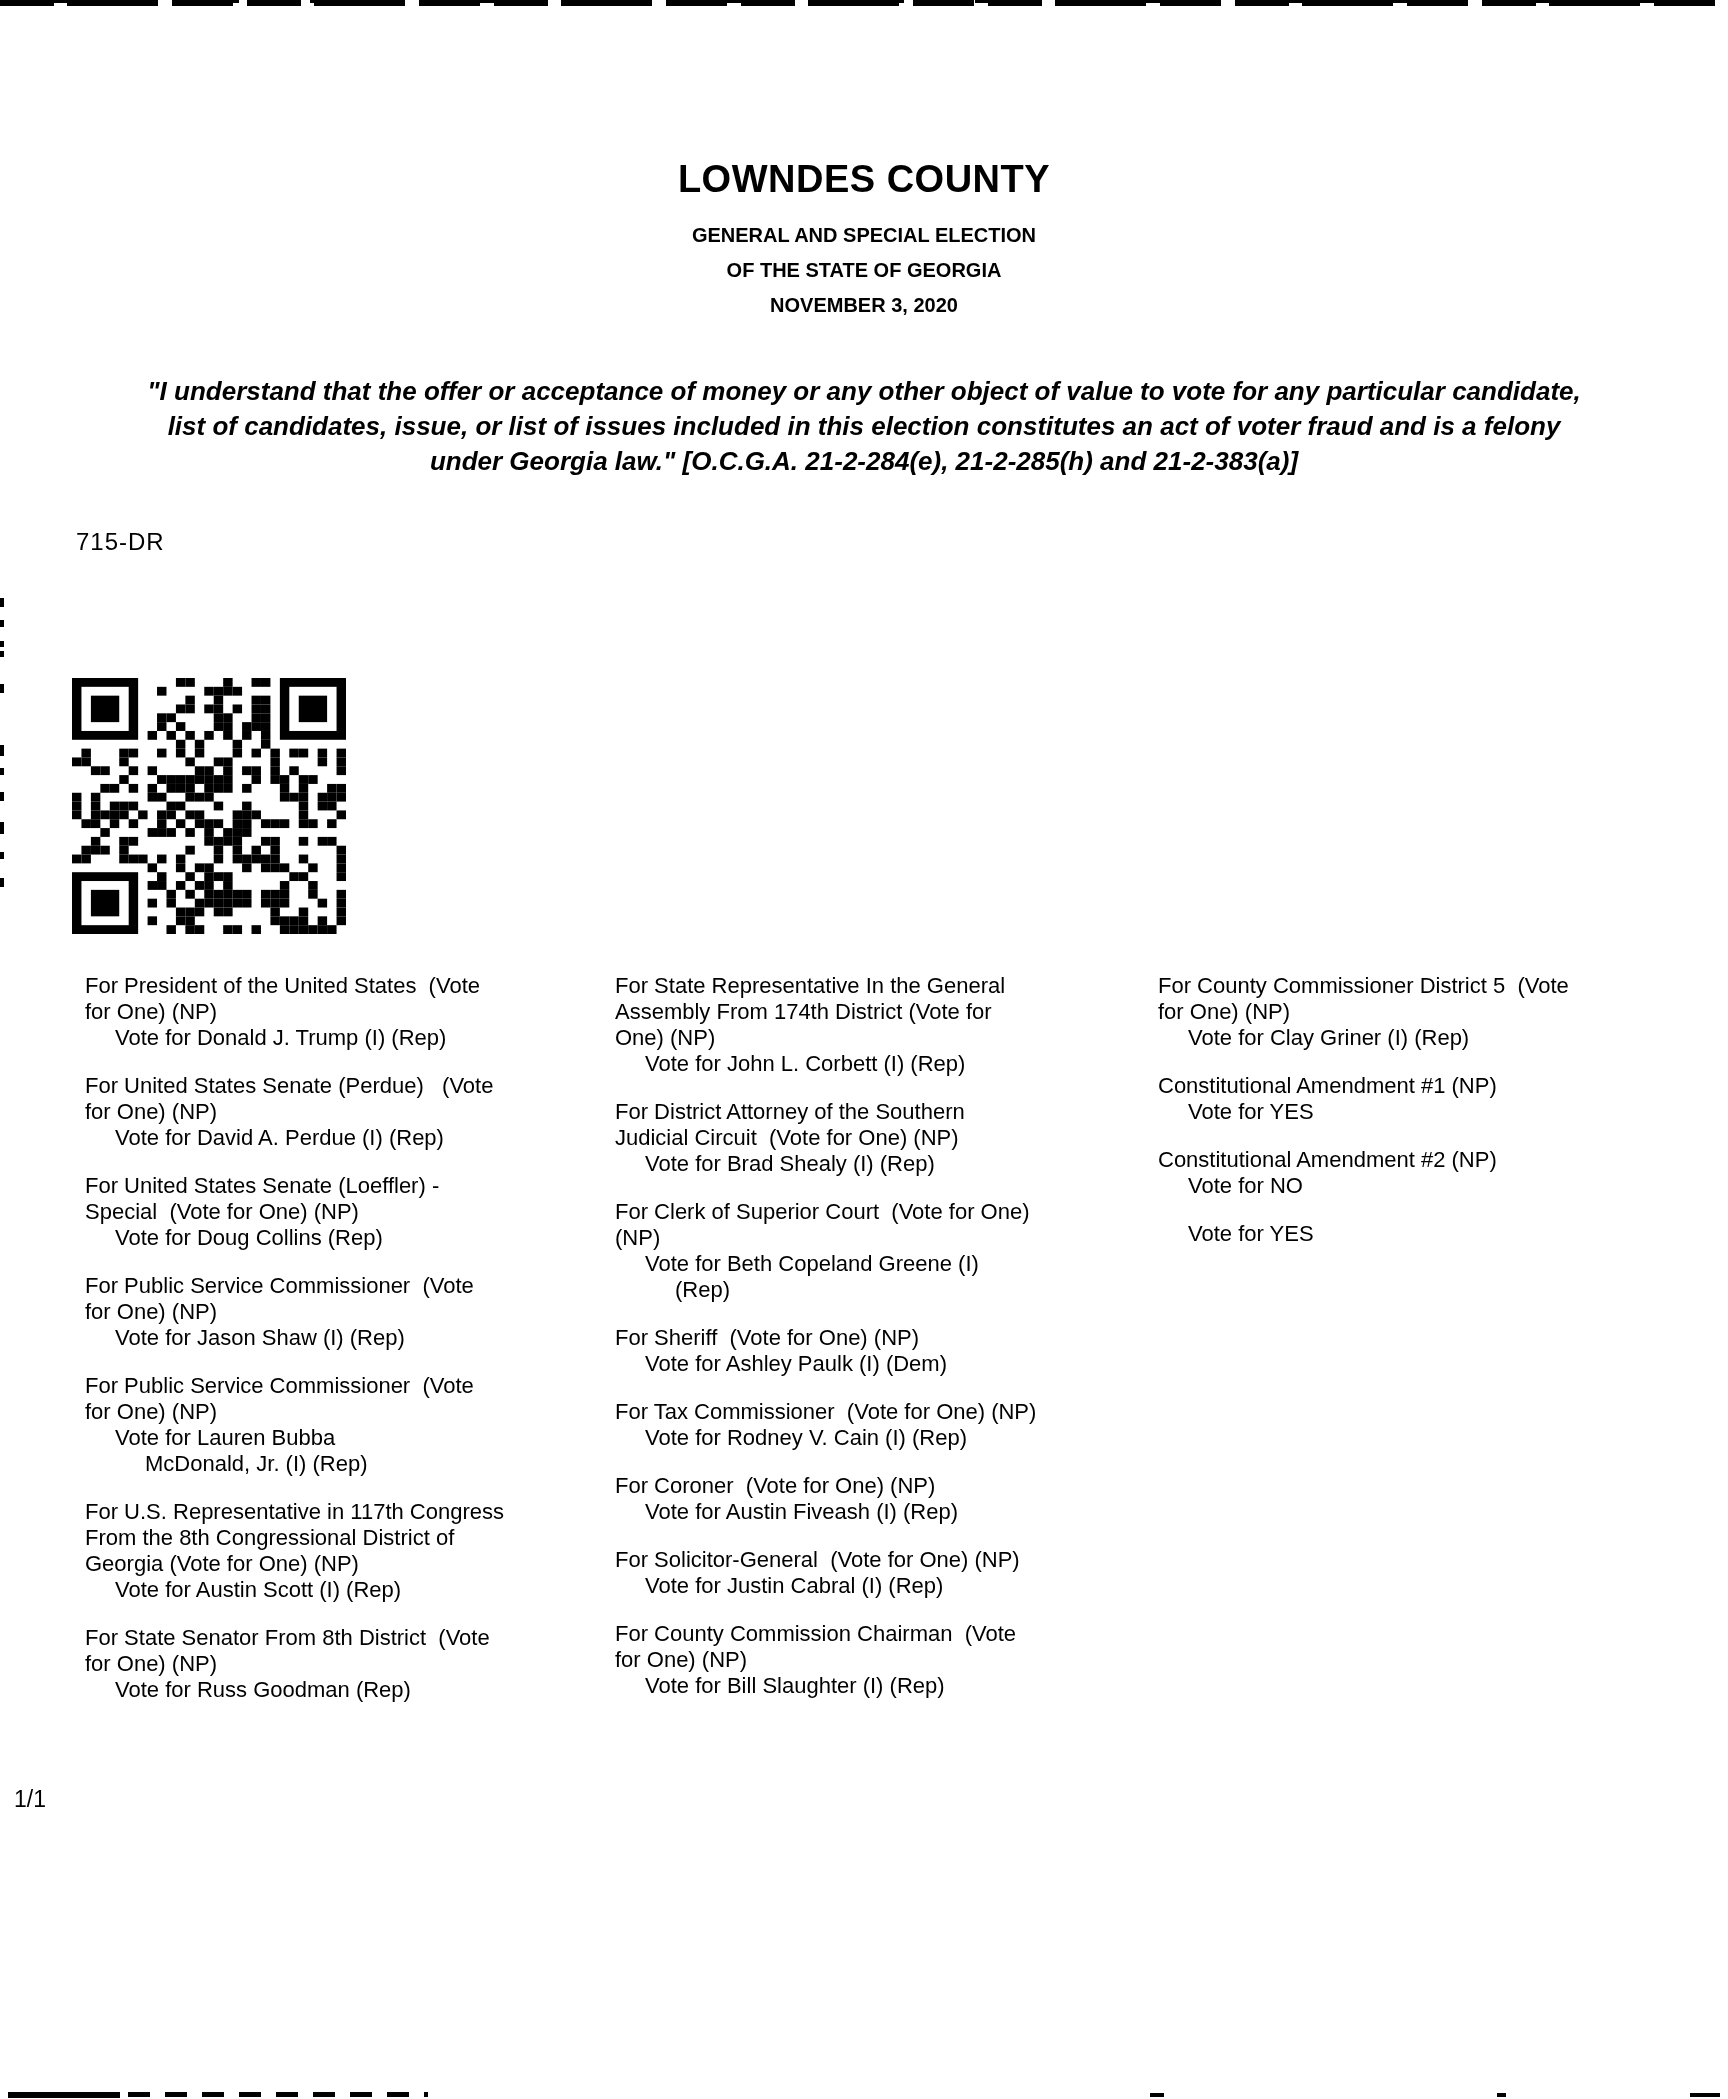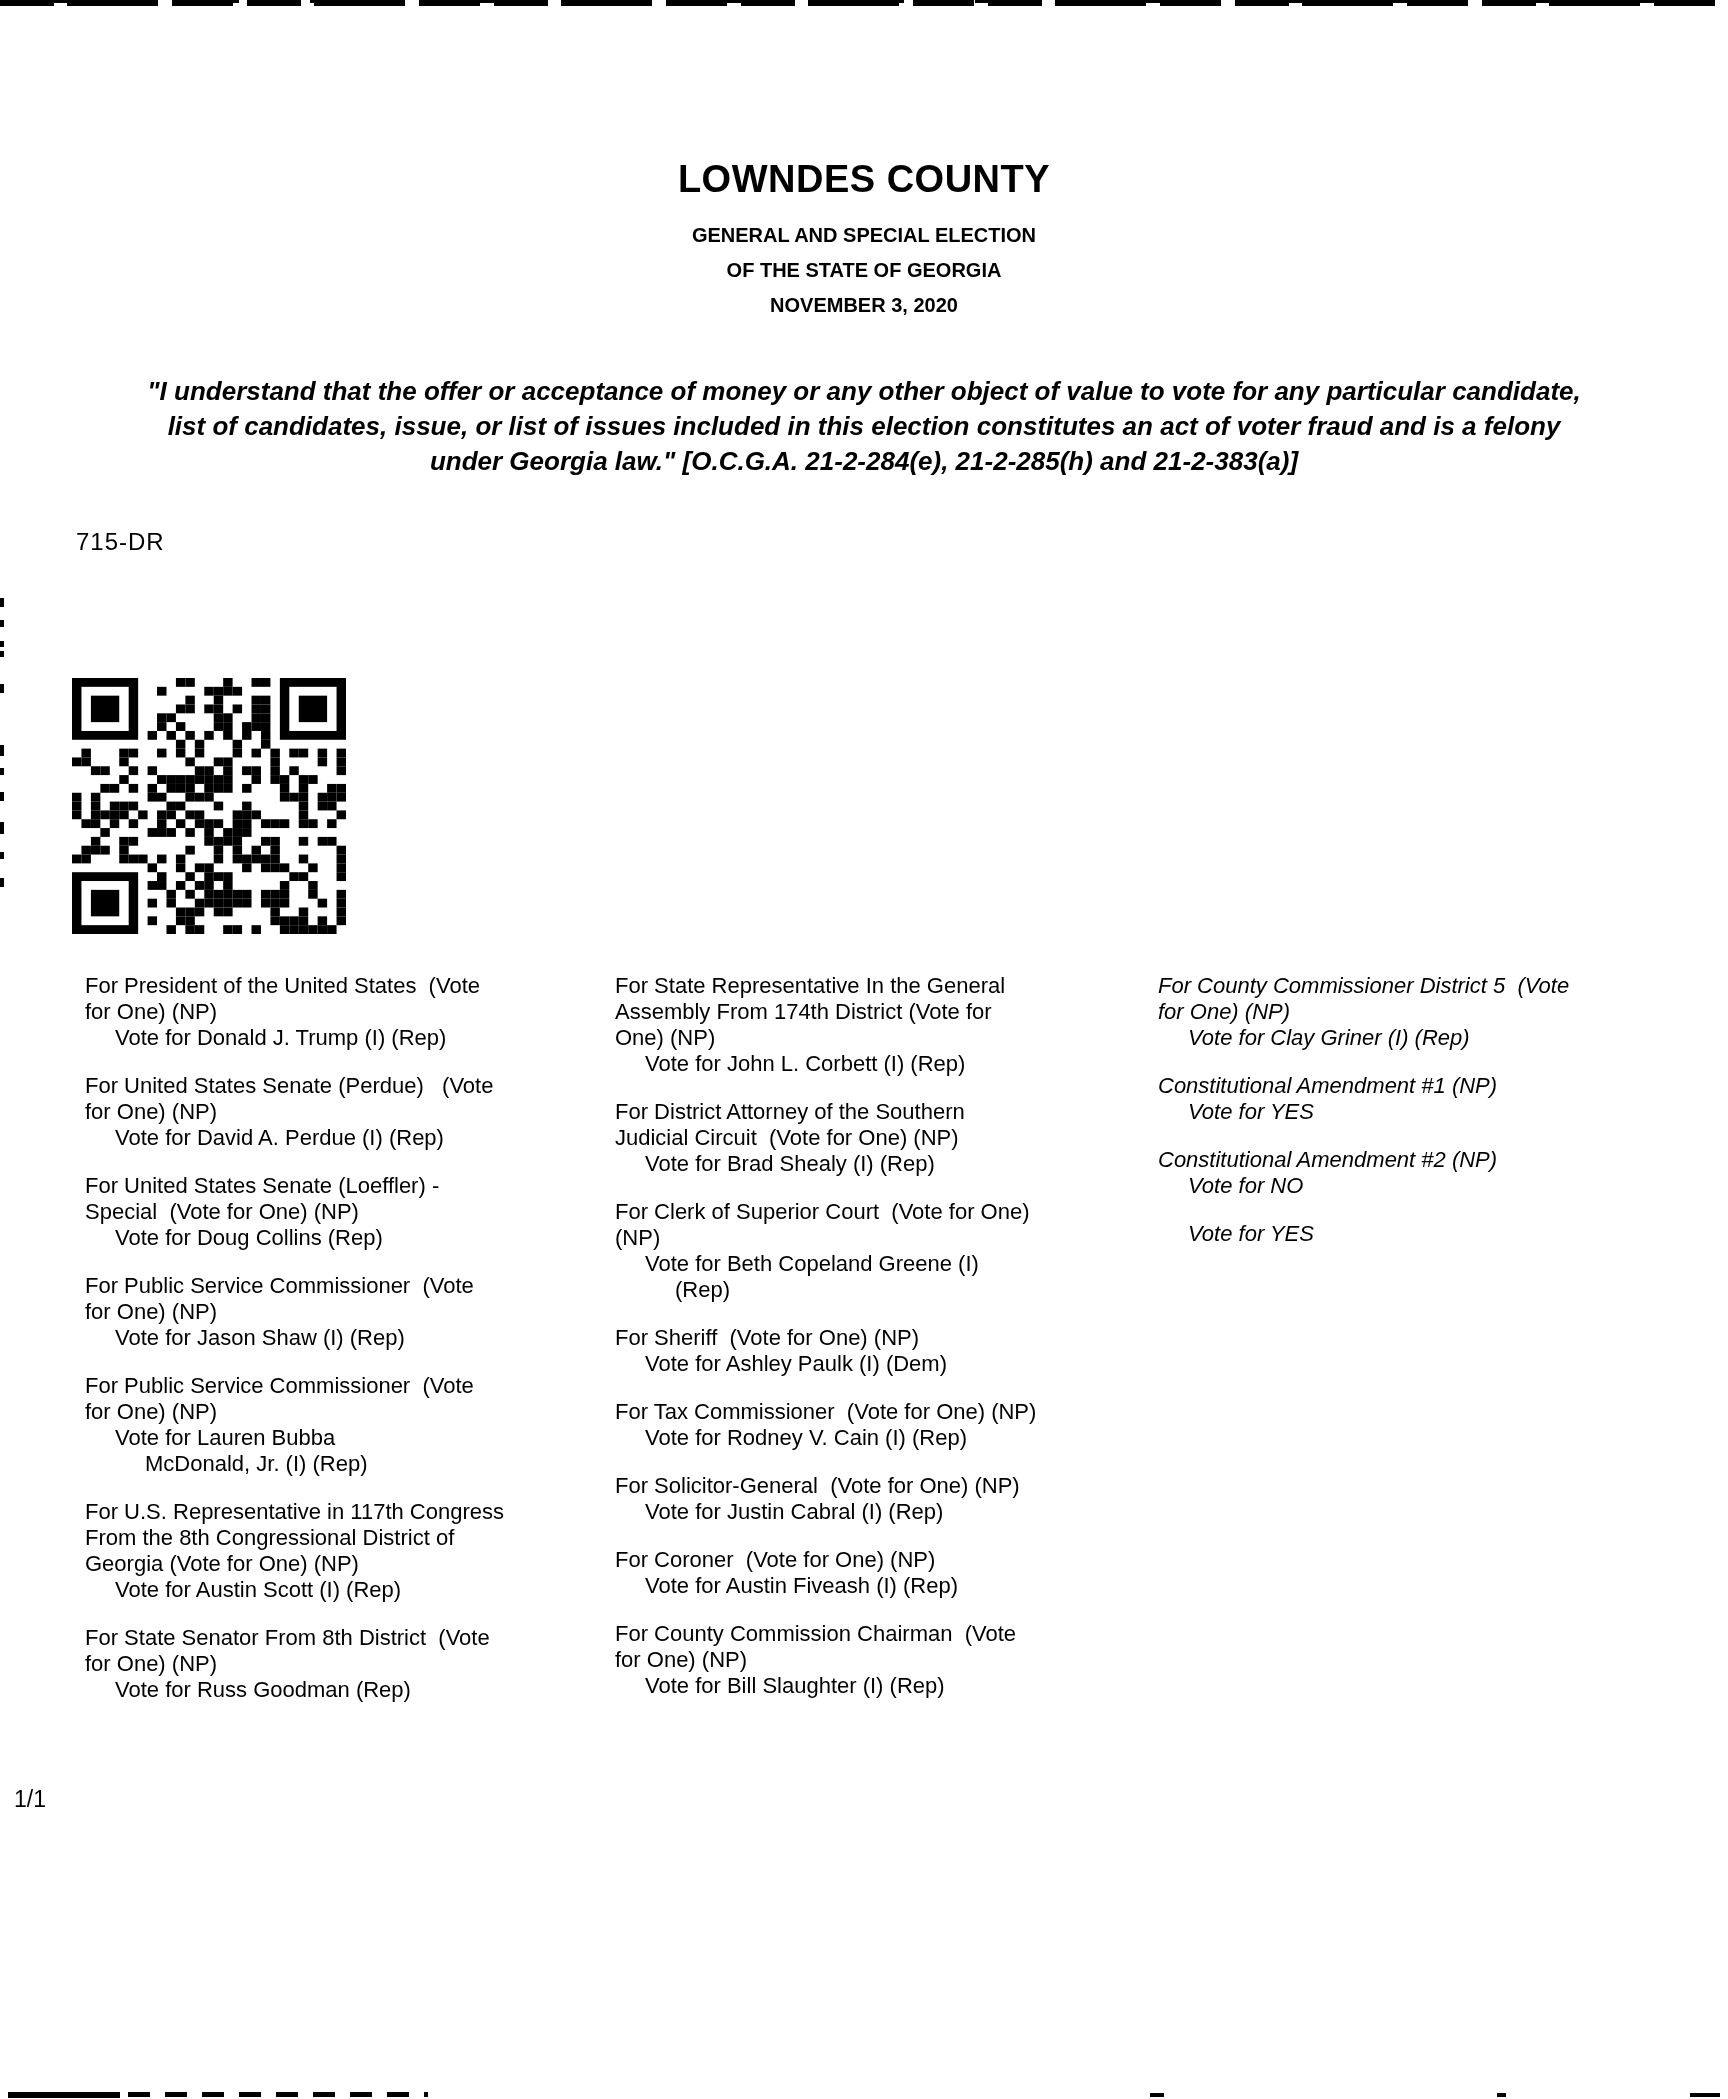--- a/index.html
+++ b/index.html
@@ -20,21 +20,21 @@
   }
   
   .style-code{position:absolute;top:528px;left:76px;font-size:24px;letter-spacing:1px;}
   
   .qr{position:absolute;top:678px;left:72px;width:274px;height:256px;}
   .qr svg{display:block;}
   
   .col{position:absolute;top:973px;font-size:22px;line-height:26px;}
   .col-1{left:85px;width:530px;}
   .col-2{left:615px;width:545px;}
-  .col-3{left:1158px;width:570px;font-style:italic;}
+  .col-3{left:1158px;width:570px;}
   .contest{margin:0 0 22px 0;}
   .contest-title{white-space:pre-wrap;}
   .contest-sel{white-space:pre-wrap;padding-left:60px;text-indent:-30px;}
   
   .footer{position:absolute;top:1786px;left:0;width:100%;text-align:left;font-size:23px;padding-left:14px;}
   
   .top-edge{
     position:absolute;top:0;left:0;width:1728px;height:6px;
     background-image:
       repeating-linear-gradient(90deg,#000 0 54px,transparent 54px 67px,#000 67px 158px,transparent 158px 172px,#000 172px 233px,transparent 233px 247px),
@@ -453,28 +453,28 @@
     </div>
     <div class="contest">
       <div class="contest-title">For Sheriff  (Vote for One) (NP)</div>
       <div class="contest-sel">Vote for Ashley Paulk (I) (Dem)</div>
     </div>
     <div class="contest">
       <div class="contest-title">For Tax Commissioner  (Vote for One) (NP)</div>
       <div class="contest-sel">Vote for Rodney V. Cain (I) (Rep)</div>
     </div>
     <div class="contest">
+      <div class="contest-title">For Coroner  (Vote for One) (NP)</div>
+      <div class="contest-sel">Vote for Austin Fiveash (I) (Rep)</div>
+    </div>
+    <div class="contest">
       <div class="contest-title">For Solicitor-General  (Vote for One) (NP)</div>
       <div class="contest-sel">Vote for Justin Cabral (I) (Rep)</div>
     </div>
     <div class="contest">
-      <div class="contest-title">For Coroner  (Vote for One) (NP)</div>
-      <div class="contest-sel">Vote for Austin Fiveash (I) (Rep)</div>
-    </div>
-    <div class="contest">
       <div class="contest-title">For County Commission Chairman  (Vote
 for One) (NP)</div>
       <div class="contest-sel">Vote for Bill Slaughter (I) (Rep)</div>
     </div>
   </div>
 
   <div class="col col-3">
     <div class="contest">
       <div class="contest-title">For County Commissioner District 5  (Vote
 for One) (NP)</div>

